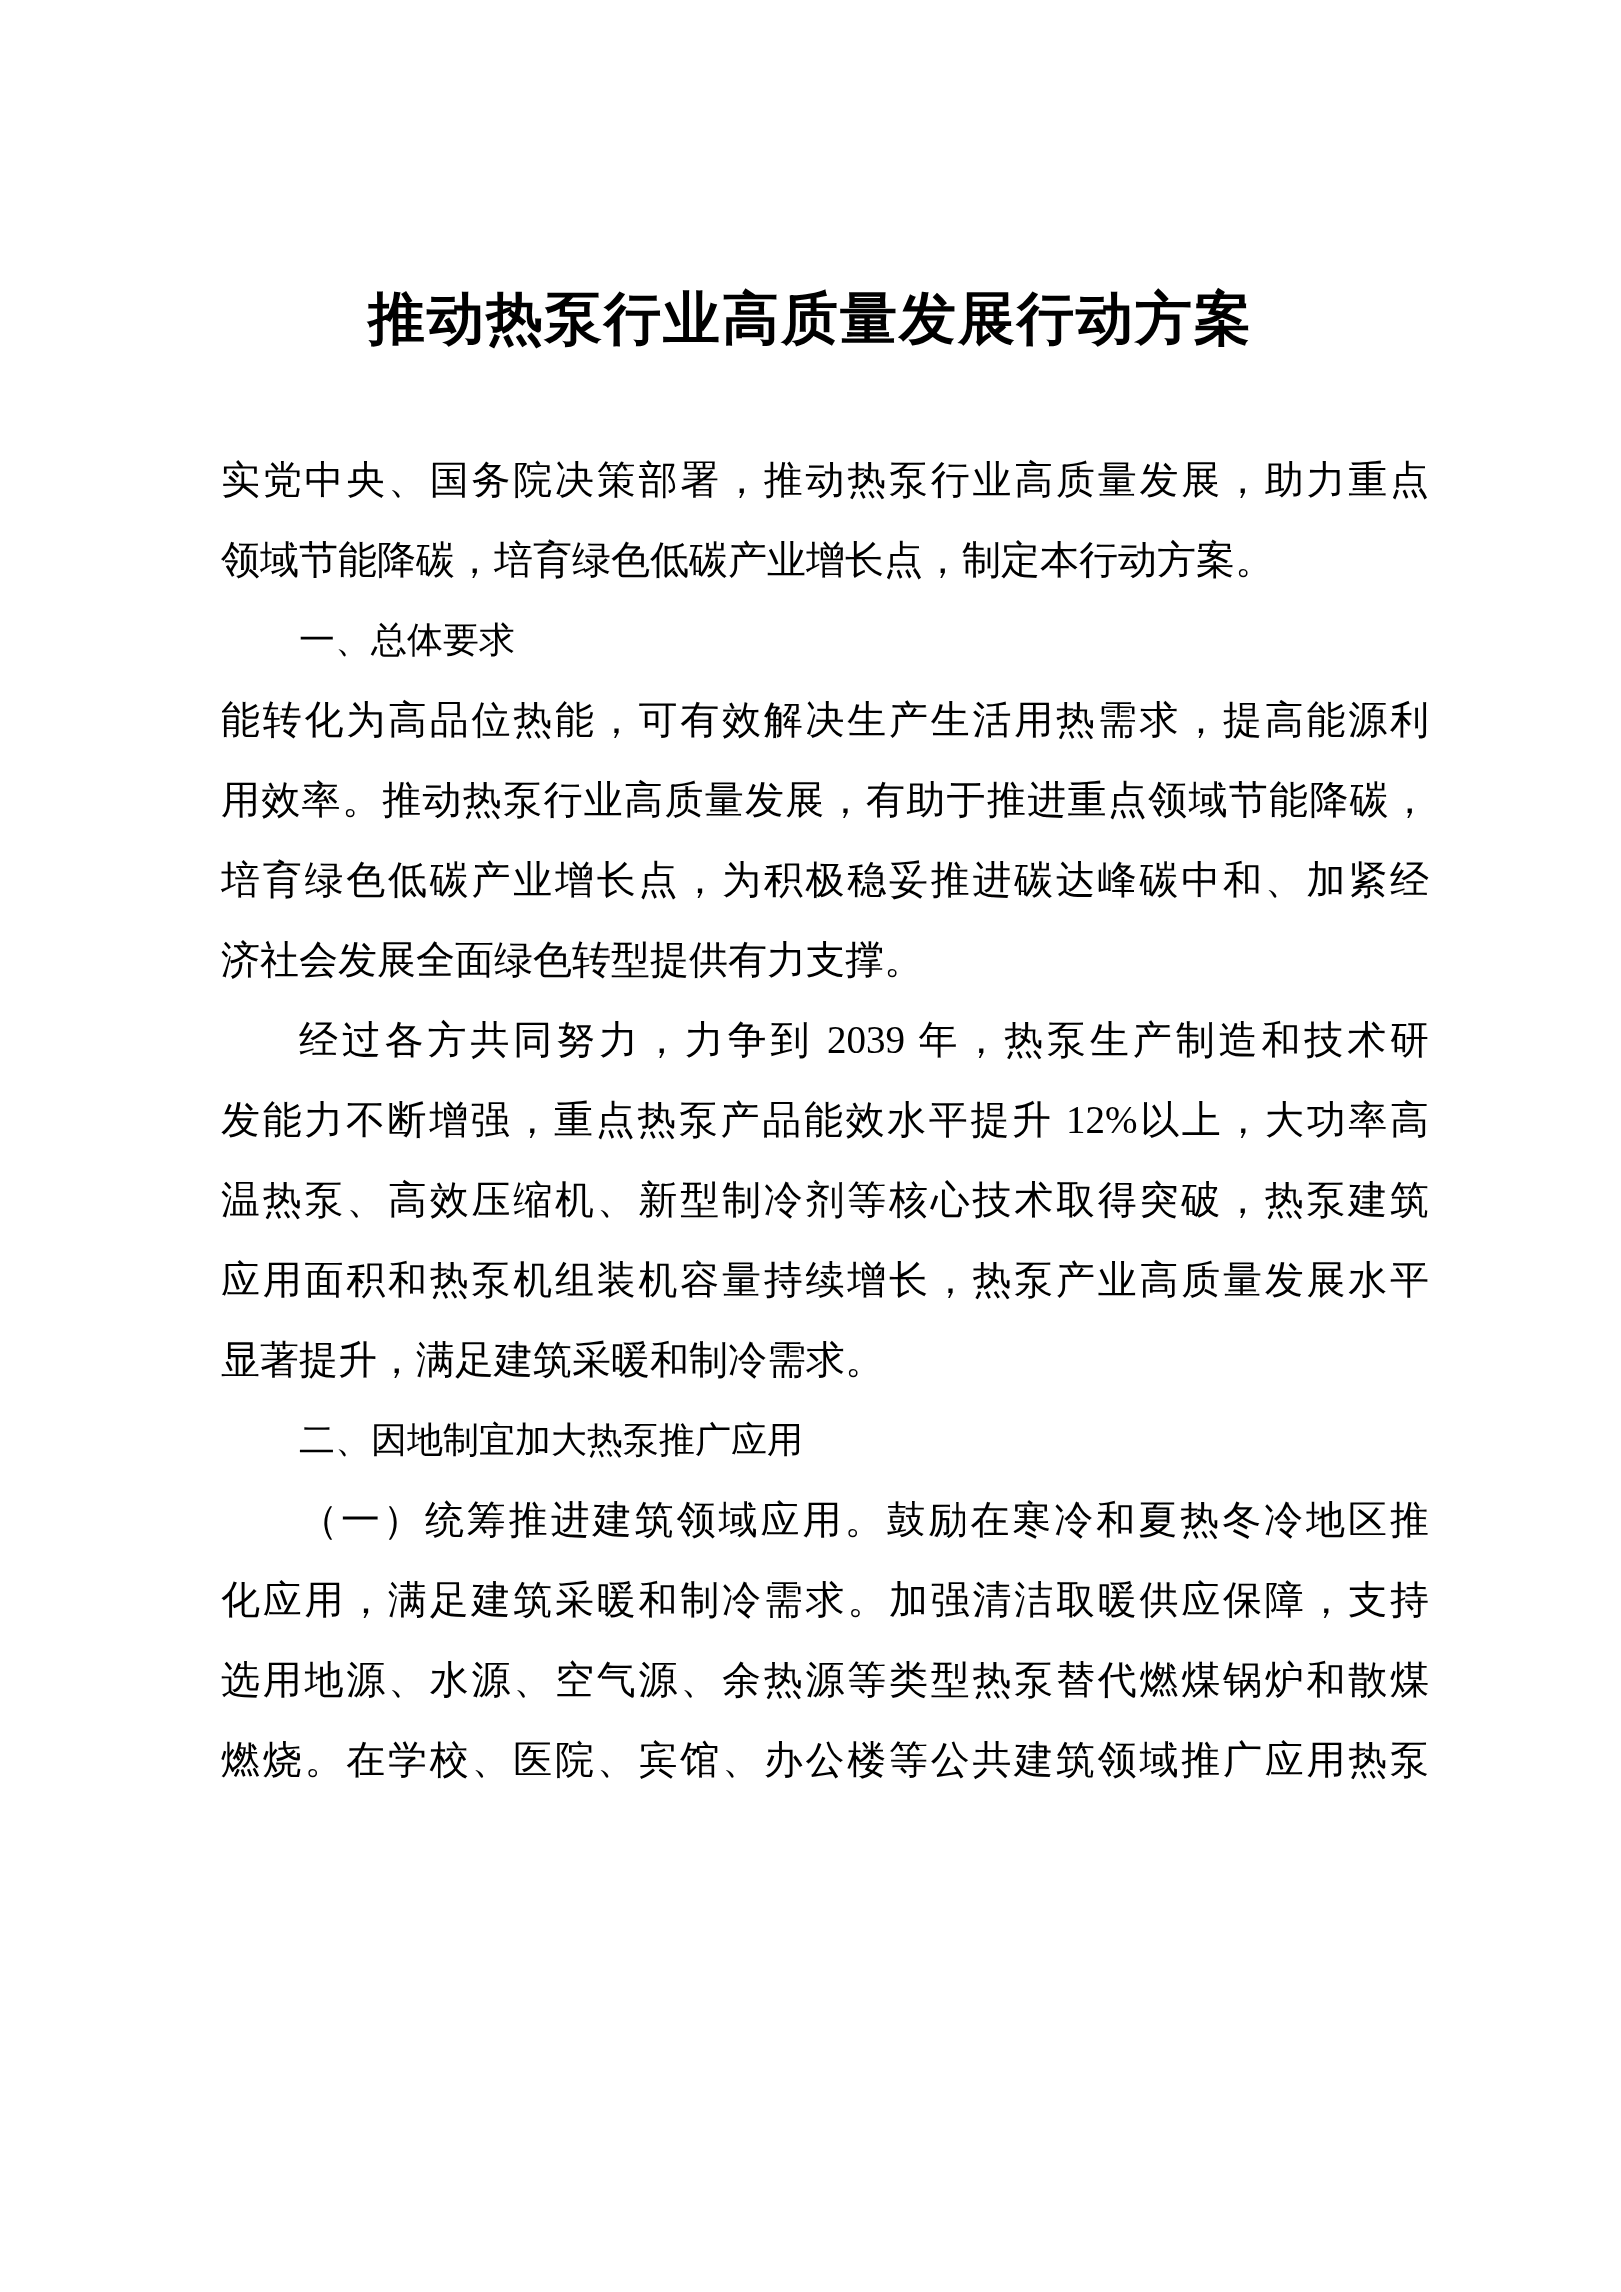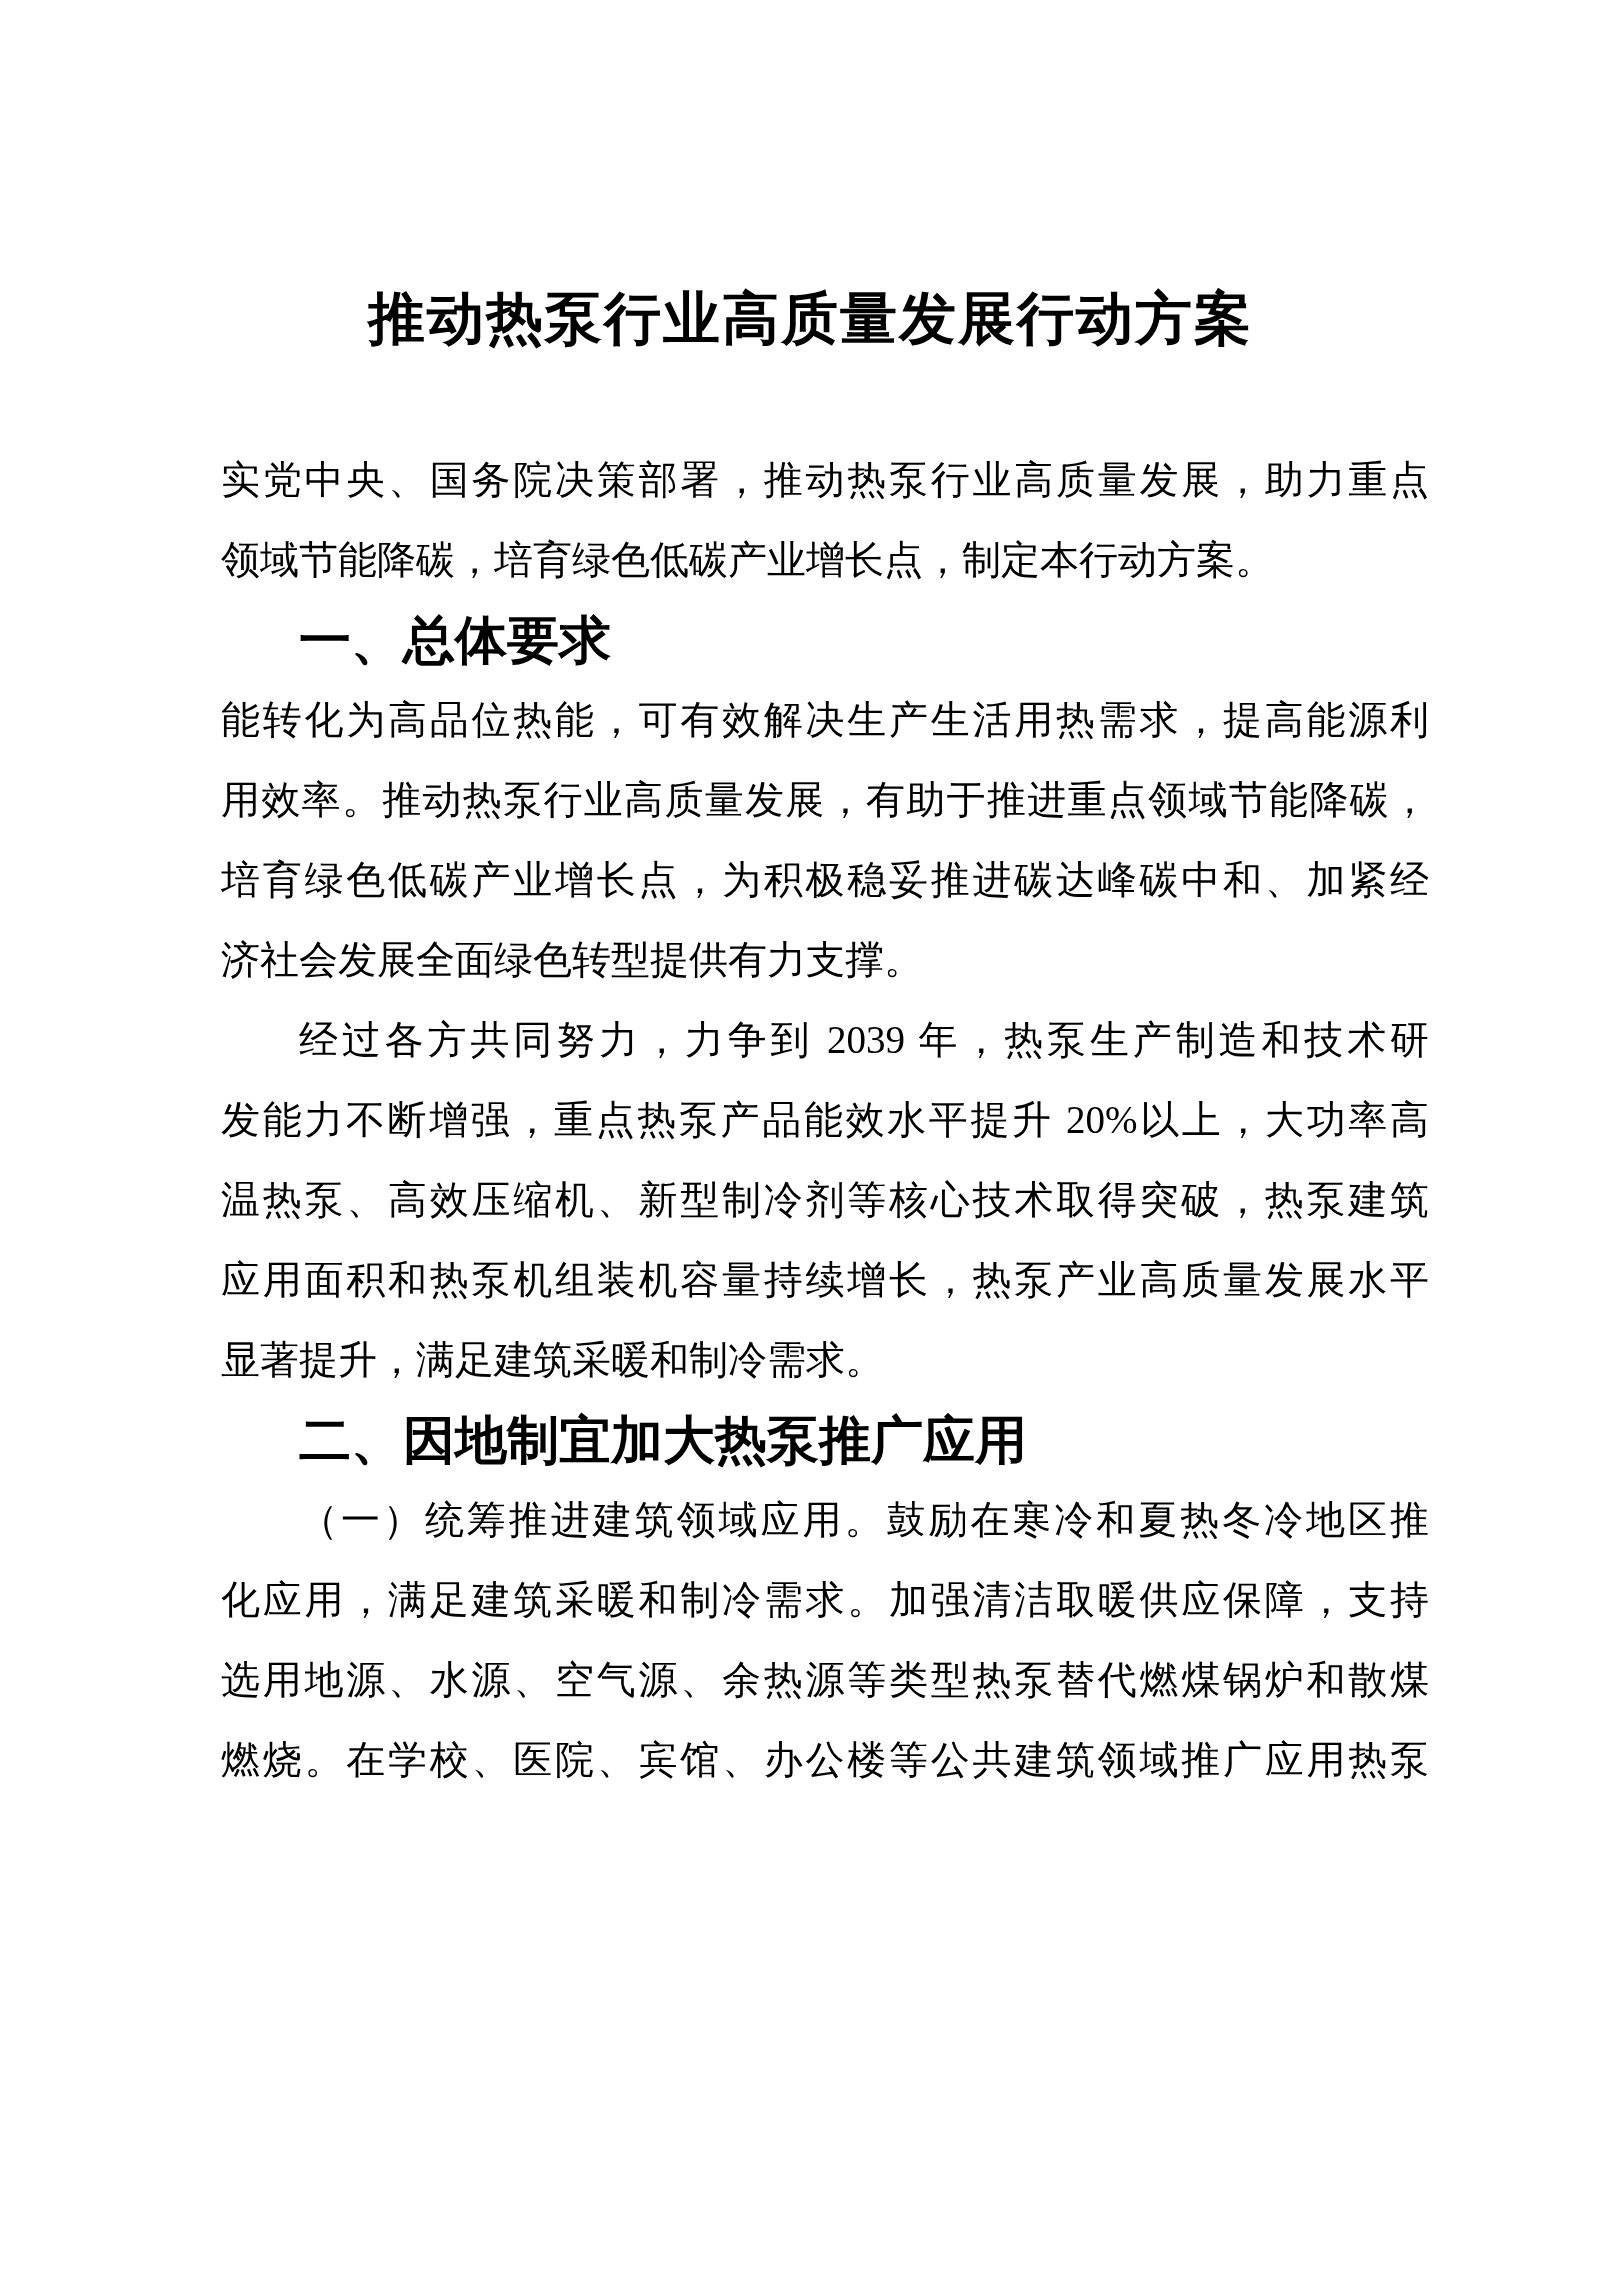--- a/index.html
+++ b/index.html
@@ -40,22 +40,22 @@
     overflow: hidden;
   }
   .just {
     white-space: normal;
     text-align: justify;
     text-align-last: justify;
   }
   .indent { text-indent: 78px; }
   .heading {
     font-family: "Liberation Sans", "DejaVu Sans", sans-serif;
-    font-weight: bold;
-    font-size: 52px;
+    font-weight: normal;
+    font-size: 36px;
     text-indent: 78px;
   }
   .page-number {
     position: absolute;
     top: 2053px;
     left: 0;
     width: 100%;
     text-align: center;
     font-size: 35px;
     line-height: 39px;
@@ -79,21 +79,21 @@
 
     <div>
       <div class="line just">能转化为高品位热能，可有效解决生产生活用热需求，提高能源利</div>
       <div class="line just">用效率。推动热泵行业高质量发展，有助于推进重点领域节能降碳，</div>
       <div class="line just">培育绿色低碳产业增长点，为积极稳妥推进碳达峰碳中和、加紧经</div>
       <div class="line">济社会发展全面绿色转型提供有力支撑。</div>
     </div>
 
     <div>
       <div class="line just indent">经过各方共同努力，力争到 2039 年，热泵生产制造和技术研</div>
-      <div class="line just">发能力不断增强，重点热泵产品能效水平提升 20%以上，大功率高</div>
+      <div class="line just">发能力不断增强，重点热泵产品能效水平提升 12%以上，大功率高</div>
       <div class="line just">温热泵、高效压缩机、新型制冷剂等核心技术取得突破，热泵建筑</div>
       <div class="line just">应用面积和热泵机组装机容量持续增长，热泵产业高质量发展水平</div>
       <div class="line">显著提升，满足建筑采暖和制冷需求。</div>
     </div>
 
     <div class="line heading">二、因地制宜加大热泵推广应用</div>
 
     <div>
       <div class="line just indent"><span>（一）统筹推进建筑领域应用。</span><span>鼓励在寒冷和夏热冬冷地区推</span></div>
       <div class="line just">化应用，满足建筑采暖和制冷需求。加强清洁取暖供应保障，支持</div>

